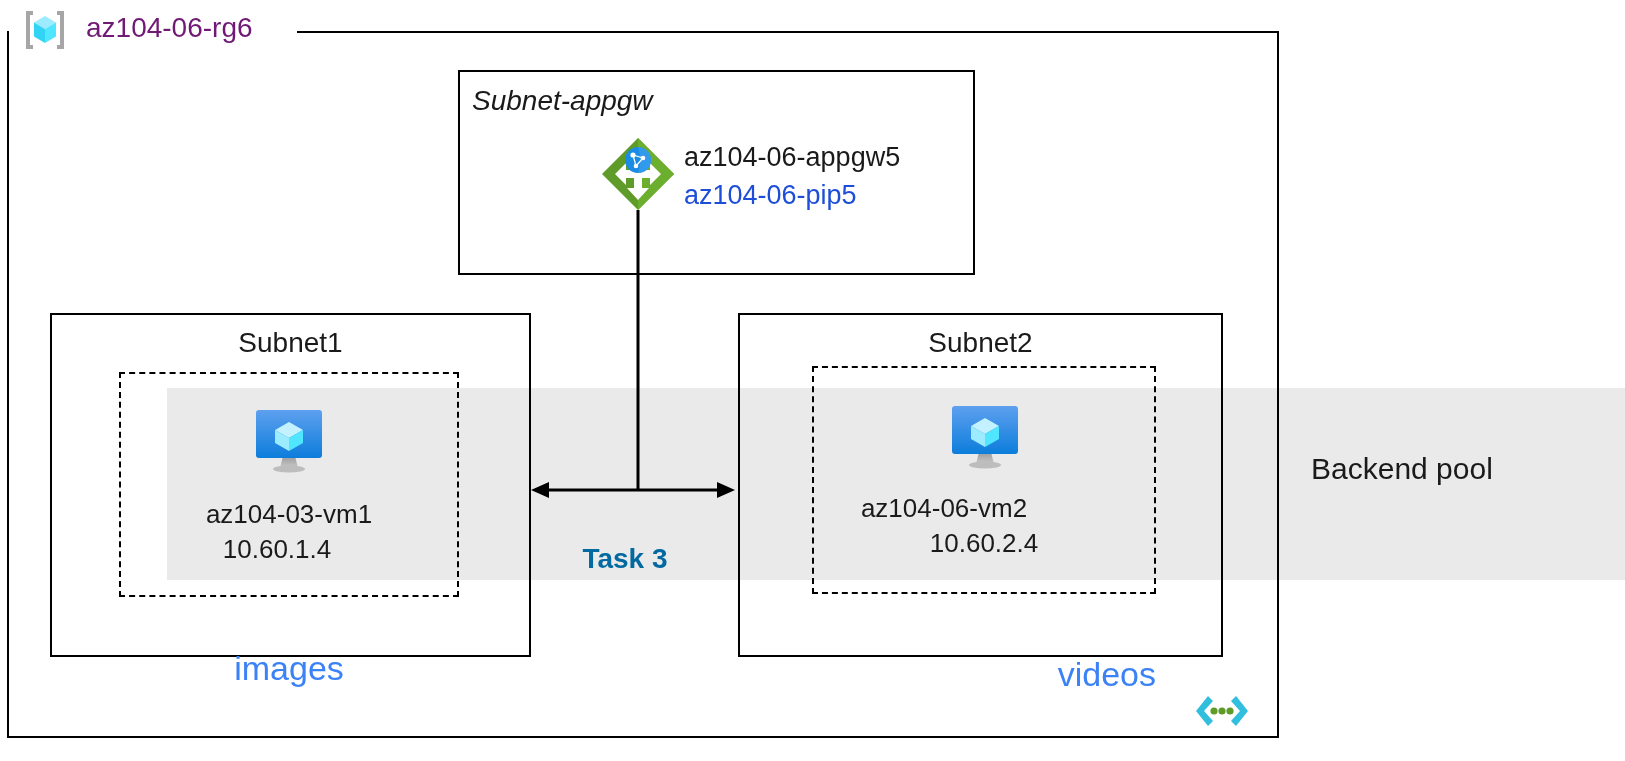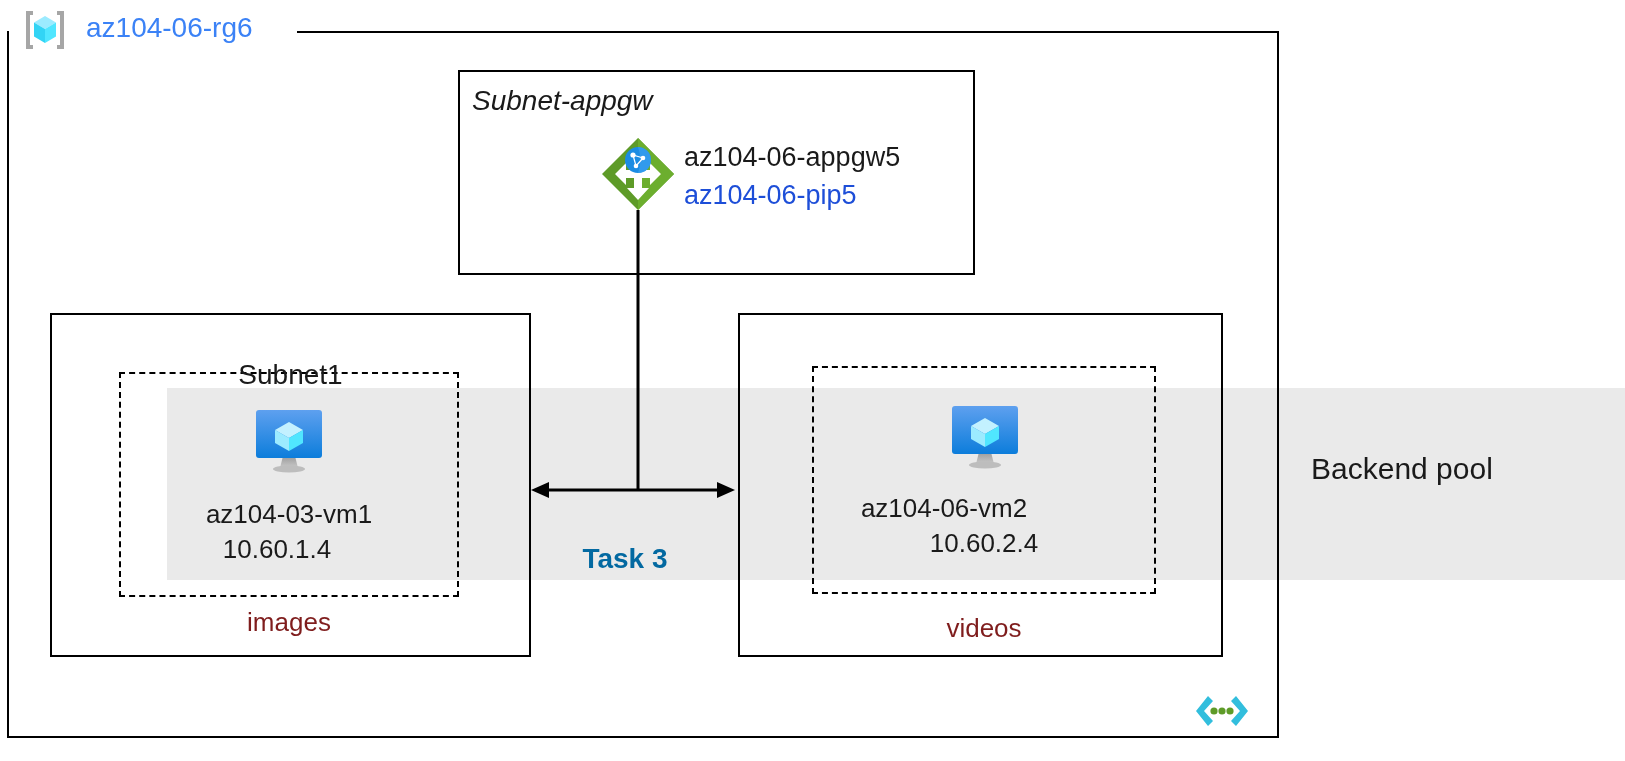--- a/index.html
+++ b/index.html
@@ -70,21 +70,21 @@
     top: 22px;
     width: 288px;
     height: 20px;
     background: #ffffff;
     z-index: 3;
   }
   #rg-title {
     left: 86px;
     top: 12px;
     font-size: 28px;
-    color: #3b82f6;
+    color: #701a75;
     z-index: 5;
   }
   #rg-icon {
     left: 22px;
     top: 8px;
     width: 46px;
     height: 44px;
     z-index: 5;
   }
 
@@ -99,21 +99,21 @@
   #subnet-appgw-box { left: 458px; top: 70px;  width: 517px; height: 205px; }
   #subnet1-box      { left: 50px;  top: 313px; width: 481px; height: 344px; }
   #subnet2-box      { left: 738px; top: 313px; width: 485px; height: 344px; }
 
   .subnet-title {
     font-size: 28px;
     color: #1a1a1a;
     z-index: 6;
   }
   #subnet-appgw-title { left: 472px; top: 85px; text-align: left; font-style: italic; }
-  #subnet1-title      { left: 50px;  top: 327px; width: 481px; margin-top: 32px; }
+  #subnet1-title      { left: 50px;  top: 327px; width: 481px; }
   #subnet2-title      { left: 738px; top: 327px; width: 485px; }
 
   
   .dashed-box {
     position: absolute;
     border: 2.5px dashed #000000;
     box-sizing: border-box;
     background: transparent;
     z-index: 5;
   }
@@ -129,26 +129,27 @@
     font-size: 26px;
     color: #1a1a1a;
     z-index: 6;
   }
   #vm1-name { left: 119px; top: 500px; width: 340px; }
   #vm1-ip   { left: 119px; top: 535px; width: 316px; }
   #vm2-name { left: 772px; top: 494px; width: 344px; }
   #vm2-ip   { left: 812px; top: 529px; width: 344px; }
 
   .subnet-sublabel {
-    font-size: 26px;
-    color: #7f1d1d;
+    font-size: 34px;
+    color: #3b82f6;
     z-index: 6;
+    margin-top: 41px;
   }
   #subnet1-sublabel { left: 119px; top: 608px; width: 340px; }
-  #subnet2-sublabel { left: 812px; top: 614px; width: 344px; }
+  #subnet2-sublabel { left: 812px; top: 614px; width: 344px; text-align: right; }
 
   
   #appgw-icon { left: 600px; top: 136px; width: 76px; height: 76px; z-index: 6; }
   #appgw-name { left: 684px; top: 142px; font-size: 27px; color: #1a1a1a; z-index: 6; text-align: center; }
   #pip-name   { left: 684px; top: 180px; font-size: 27px; color: #1d4ed8; z-index: 6; }
 
   
   #connectors {
     position: absolute;
     left: 0; top: 0;
@@ -250,20 +251,21 @@
       <path d="M39 18 L53 26 L39 34 L25 26 Z" fill="#c3f1ff"></path>
       <path d="M25 26 L39 34 L39 47 L25 39 Z" fill="#9cebff"></path>
       <path d="M53 26 L53 39 L39 47 L39 34 Z" fill="#50e6ff"></path>
     </svg>
   </div>
   <div class="ctext vm-label" id="vm1-name">az104-03-vm1</div>
   <div class="ctext vm-label" id="vm1-ip">10.60.1.4</div>
   <div class="ctext subnet-sublabel" id="subnet1-sublabel">images</div>
 
   <div class="subnet-box" id="subnet2-box"></div>
+  <div class="ctext subnet-title" id="subnet2-title">Subnet2</div>
   <div class="dashed-box" id="nic2-box"></div>
 
   <div class="abs vm-icon" id="vm2-icon">
     <svg width="78" height="72" viewBox="0 0 78 72">
       <defs>
         <linearGradient id="vmgrad2" x1="0" y1="0" x2="0" y2="1">
           <stop offset="0%" stop-color="#5ea0ef"></stop>
           <stop offset="100%" stop-color="#0c7ddb"></stop>
         </linearGradient>
         <linearGradient id="standgrad2" x1="0" y1="0" x2="0" y2="1">

